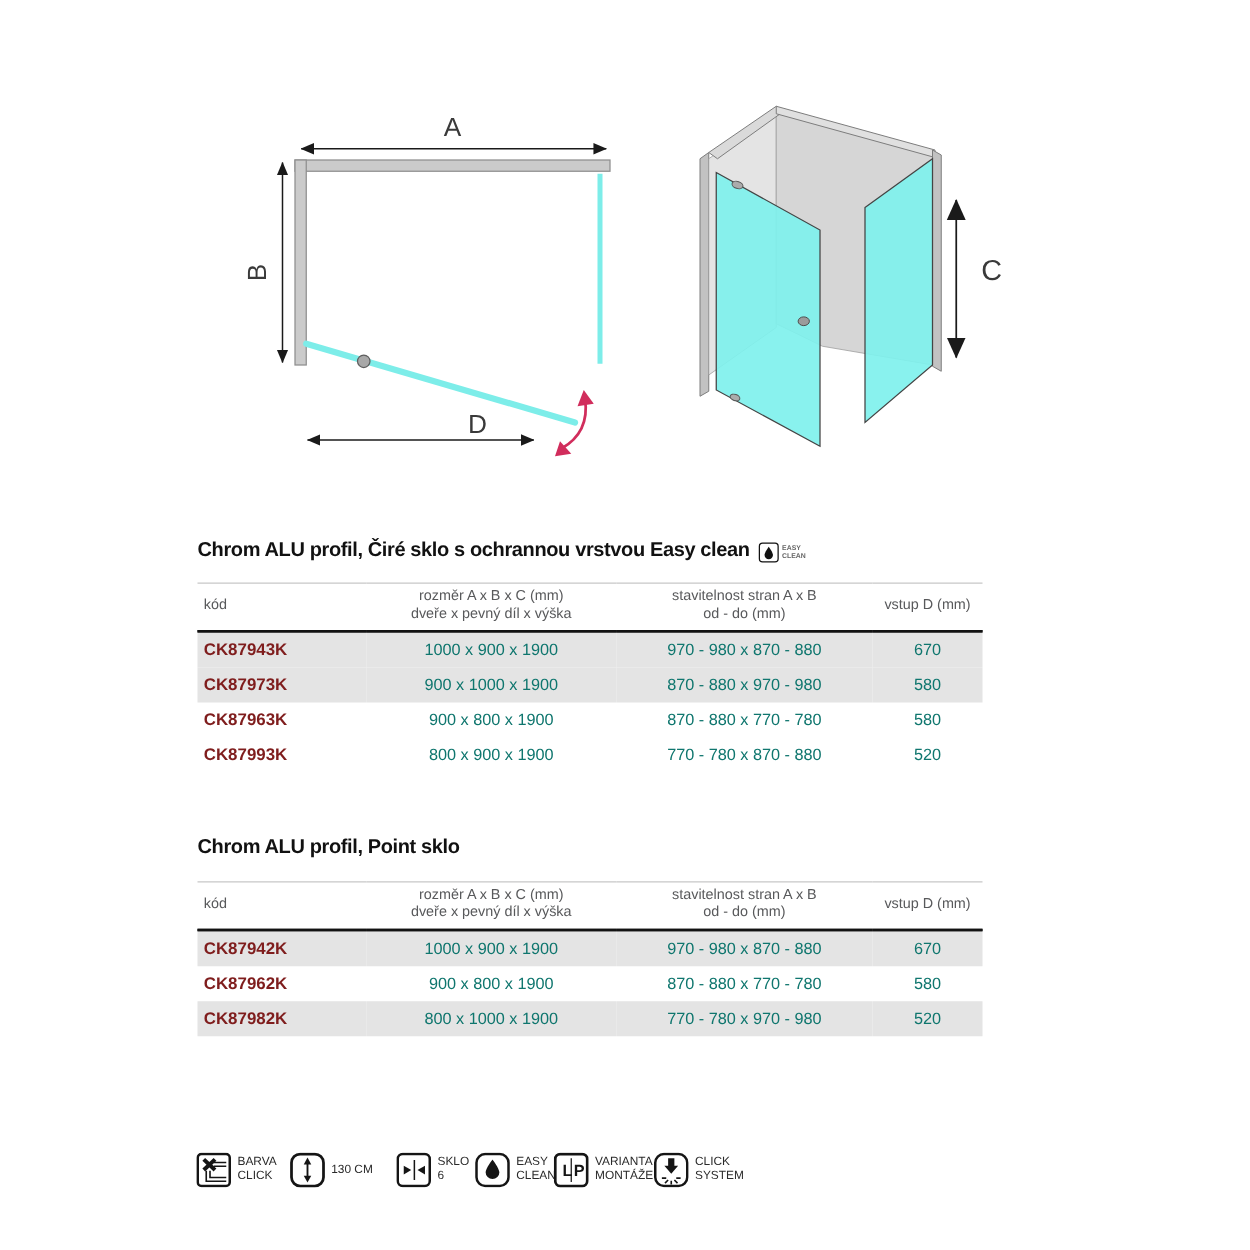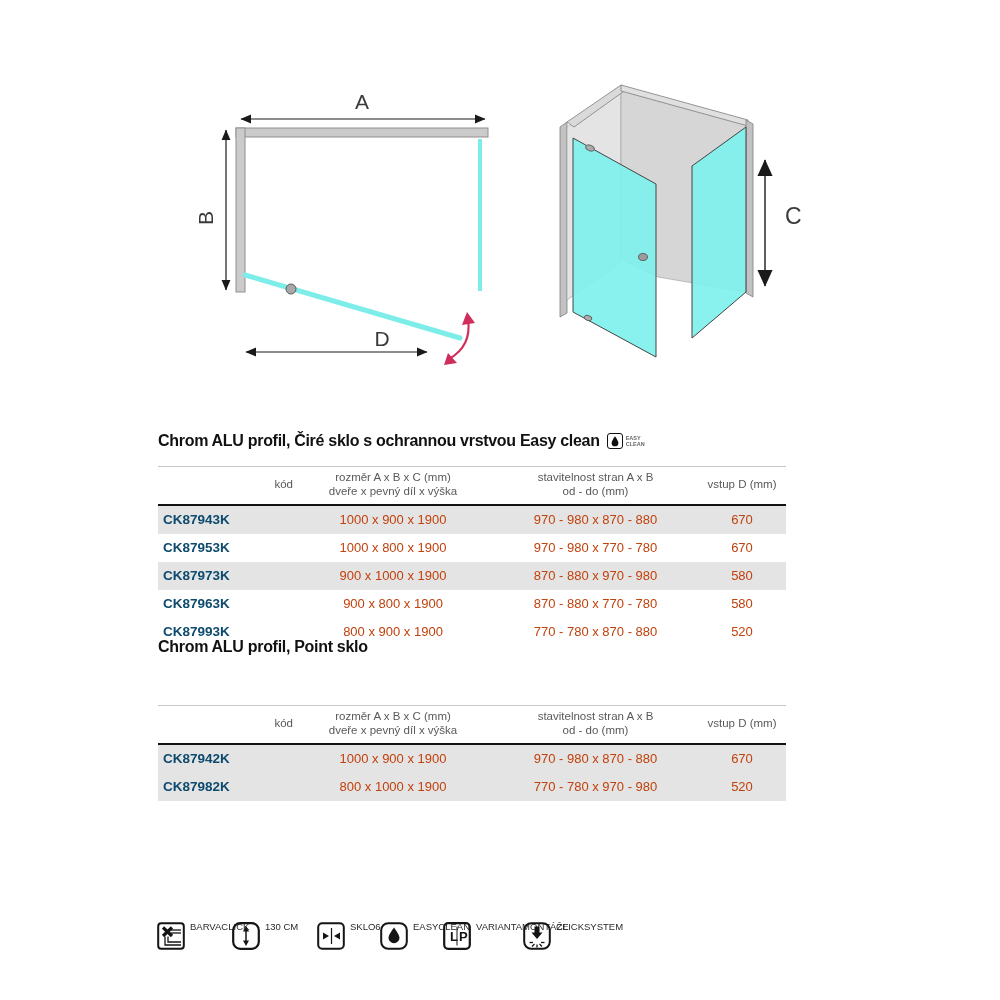--- a/index.html
+++ b/index.html
@@ -12,22 +12,22 @@
   
   #diagrams { position:absolute; left:0; top:0; }
   .dim-label { font-size:21px; fill:#3a3a3a; }
   .dim-label-c { font-size:23px; fill:#3a3a3a; }
 
   
   .section-heading {
     position:absolute; left:158px; display:flex; align-items:center; gap:7px;
     font-size:16px; font-weight:bold; color:#111; letter-spacing:-0.3px; white-space:nowrap;
   }
-  #heading1 { top:432px; }
-  #heading2 { top:638px; }
+  #heading1 { top:432px;align-items:flex-end; }
+  #heading2 { top:669px; }
   .easy-badge { display:flex; align-items:center; gap:3px; }
   .easy-badge .box {
     width:16px; height:16px; border:1.6px solid #111; border-radius:3px;
     display:flex; align-items:center; justify-content:center; box-sizing:border-box;
   }
   .easy-badge .txt {
     display:flex; flex-direction:column; font-size:5.5px; line-height:1.15;
     color:#666; font-weight:bold; letter-spacing:0;
   }
 
@@ -35,34 +35,34 @@
   .spec-table {
     position:absolute; left:158px; width:628px; border-collapse:collapse; table-layout:fixed;
   }
   #table1 { top:466px; }
   #table2 { top:705px; }
   .spec-table th {
     font-weight:normal; color:#58595b; font-size:11.5px; line-height:1.25;
     padding:3px 0 5px 0; border-top:1px solid #c8c8c8; border-bottom:2px solid #121212;
     text-align:center; vertical-align:middle;
   }
-  .spec-table th.kod-h { text-align:right; padding-left:5px; }
+  .spec-table th.kod-h { text-align:left; padding-left:5px; }
   .spec-table td {
-    height:28px; padding:0; font-size:13px; color:#c2410c; text-align:center; vertical-align:middle;
+    height:28px; padding:0; font-size:13px; color:#0f766e; text-align:center; vertical-align:middle;
   }
   .spec-table td.kod {
-    text-align:left; padding-left:5px; font-weight:bold; color:#0c4a6e; font-size:13.5px;
+    text-align:left; padding-left:5px; font-weight:bold; color:#7f1d1d; font-size:13.5px;
   }
   .spec-table tr.alt { background:#E4E4E4; }
 
   
   .legend-item { position:absolute; top:922px; display:flex; gap:5px; }
   .legend-item .ic { width:28px; height:28px; flex:0 0 auto; }
   .legend-item .lab {
-    display:flex; flex-direction:row; justify-content:center; height:28px;
+    display:flex; flex-direction:column; justify-content:center; height:28px;
     font-size:9.5px; line-height:1.12; color:#2a2a2a; letter-spacing:0; white-space:nowrap;
   }
 </style>
 </head>
 <body>
 
 <div class="canvas">
 
   <svg id="diagrams" width="1000" height="420" viewBox="0 0 1000 420">
     <defs>
@@ -162,26 +162,20 @@
         <th>vstup D (mm)</th>
       </tr>
     </thead>
     <tbody>
       <tr class="alt">
         <td class="kod">CK87943K</td>
         <td>1000 x 900 x 1900</td>
         <td>970 - 980 x 870 - 880</td>
         <td>670</td>
       </tr>
-      <tr>
-        <td class="kod">CK87953K</td>
-        <td>1000 x 800 x 1900</td>
-        <td>970 - 980 x 770 - 780</td>
-        <td>670</td>
-      </tr>
       <tr class="alt">
         <td class="kod">CK87973K</td>
         <td>900 x 1000 x 1900</td>
         <td>870 - 880 x 970 - 980</td>
         <td>580</td>
       </tr>
       <tr>
         <td class="kod">CK87963K</td>
         <td>900 x 800 x 1900</td>
         <td>870 - 880 x 770 - 780</td>
@@ -221,20 +215,26 @@
         <th>vstup D (mm)</th>
       </tr>
     </thead>
     <tbody>
       <tr class="alt">
         <td class="kod">CK87942K</td>
         <td>1000 x 900 x 1900</td>
         <td>970 - 980 x 870 - 880</td>
         <td>670</td>
       </tr>
+      <tr>
+        <td class="kod">CK87962K</td>
+        <td>900 x 800 x 1900</td>
+        <td>870 - 880 x 770 - 780</td>
+        <td>580</td>
+      </tr>
       <tr class="alt">
         <td class="kod">CK87982K</td>
         <td>800 x 1000 x 1900</td>
         <td>770 - 780 x 970 - 980</td>
         <td>520</td>
       </tr>
     </tbody>
   </table>
 
   <div class="legend-item" style="left:157px">

